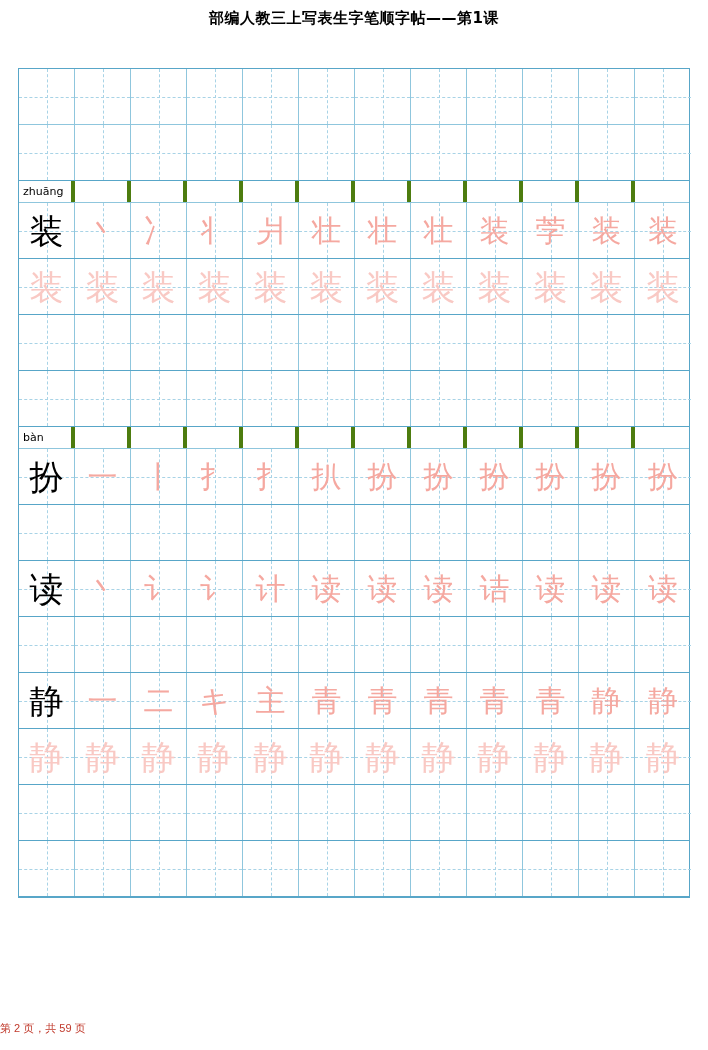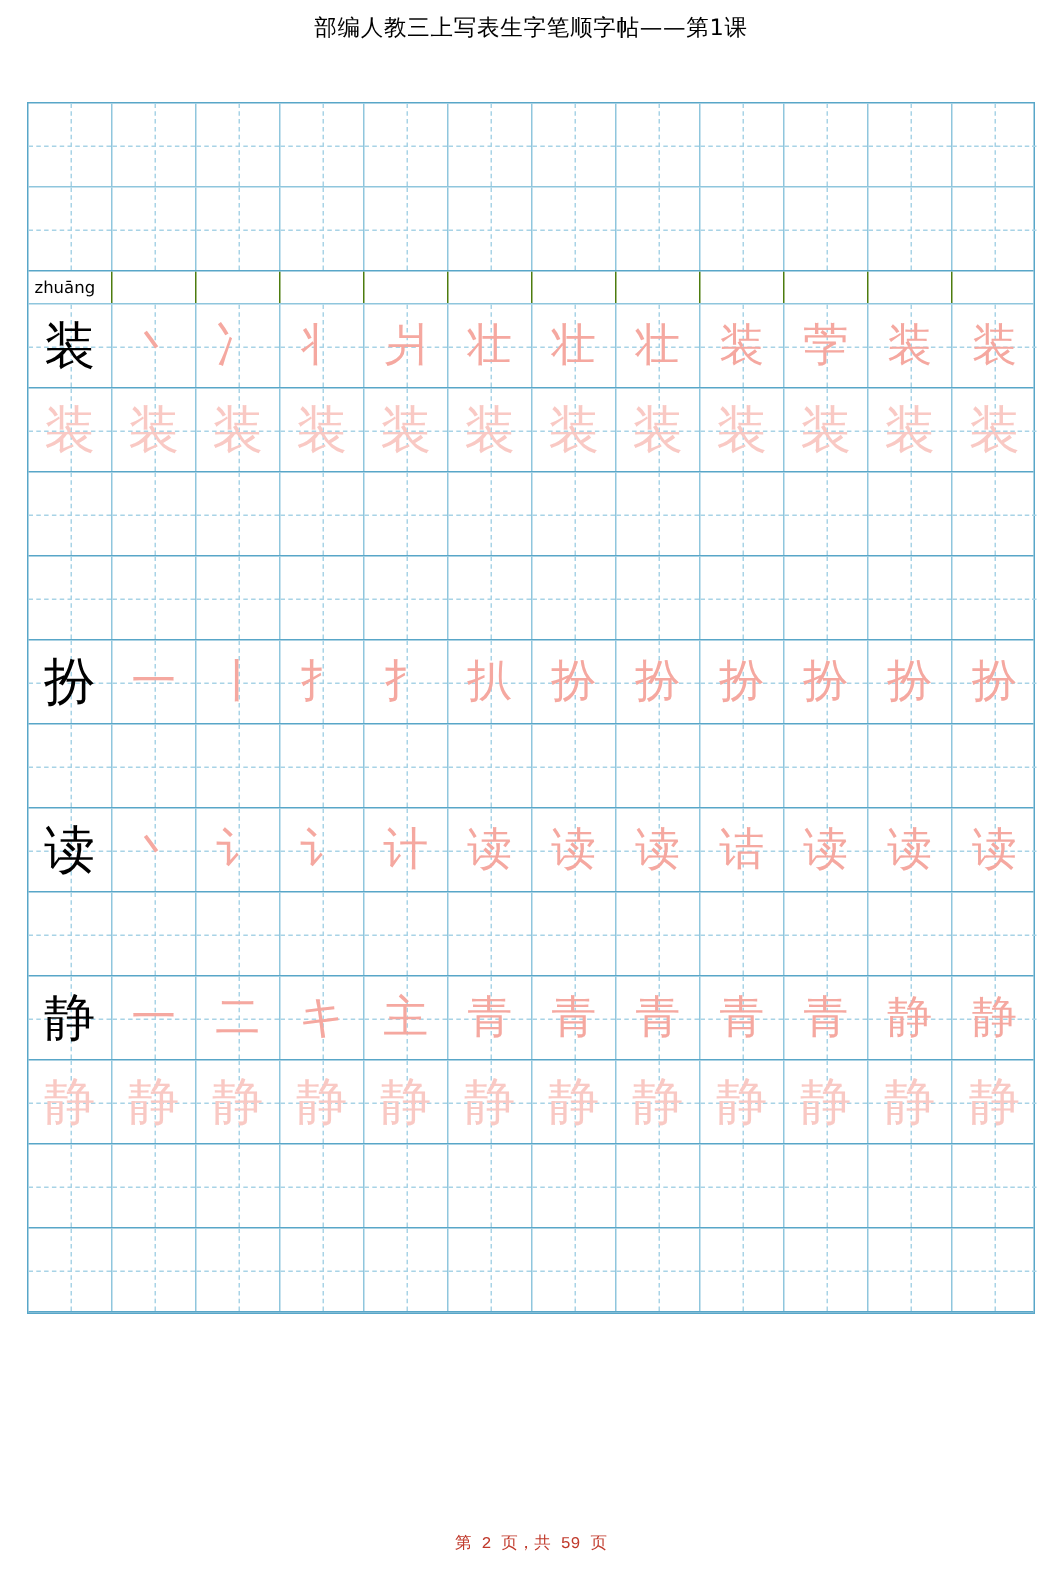--- a/index.html
+++ b/index.html
@@ -15,20 +15,21 @@
     overflow: hidden;
   }
 
   .page-title {
     text-align: center;
     font-size: 15px;
     color: #000000;
     font-family: "DejaVu Sans", sans-serif;
     padding-top: 9px;
     letter-spacing: 0.5px;
+    font-weight: bold;
   }
 
   .sheet {
     position: absolute;
     left: 18px;
     top: 68px;
     width: 672px;
     border: 1px solid #58a6c8;
     box-sizing: border-box;
   }
@@ -106,40 +107,40 @@
     height: 22px;
     display: flex;
     width: 100%;
     box-sizing: border-box;
     border-bottom: 1px solid #8fc6dd;
   }
   .pinyin-cell {
     width: 56px;
     flex: 0 0 56px;
     box-sizing: border-box;
-    border-right: 1px solid #4d7c0f;
+    border-right: 4px solid #4d7c0f;
     font-size: 11px;
     color: #000;
     display: flex;
     align-items: center;
     padding-left: 4px;
     font-family: "DejaVu Sans", sans-serif;
   }
   .pinyin-cell:last-child { border-right: none; }
   .pinyin-cell.blank { color: transparent; }
 
   .footer {
     position: absolute;
     bottom: 14px;
     left: 0;
     right: 0;
-    text-align: center;
+    text-align: left;
     font-size: 11px;
     color: #c0392b;
-    font-family: Liberation Mono, monospace;
+    font-family: Liberation Sans, sans-serif;
   }
   .footer .num { color: #c0392b; }
 </style>
 </head>
 <body>
 
 <div class="page-title">部编人教三上写表生字笔顺字帖——第1课</div>
 
 <div class="sheet" id="sheet">
     <div class="row grid-row row-sep-light">
@@ -472,20 +473,34 @@
         <div class="hmid"></div>
       </div>
       <div class="cell">
         <div class="vmid"></div>
         <div class="hmid"></div>
       </div>
       <div class="cell">
         <div class="vmid"></div>
         <div class="hmid"></div>
       </div>
+    </div>
+    <div class="pinyin-row">
+      <div class="pinyin-cell">bàn</div>
+      <div class="pinyin-cell blank"></div>
+      <div class="pinyin-cell blank"></div>
+      <div class="pinyin-cell blank"></div>
+      <div class="pinyin-cell blank"></div>
+      <div class="pinyin-cell blank"></div>
+      <div class="pinyin-cell blank"></div>
+      <div class="pinyin-cell blank"></div>
+      <div class="pinyin-cell blank"></div>
+      <div class="pinyin-cell blank"></div>
+      <div class="pinyin-cell blank"></div>
+      <div class="pinyin-cell blank"></div>
     </div>
     <div class="row grid-row row-sep">
       <div class="cell">
         <div class="vmid"></div>
         <div class="hmid"></div>
         <div class="glyph black">扮</div>
       </div>
       <div class="cell">
         <div class="vmid"></div>
         <div class="hmid"></div>

